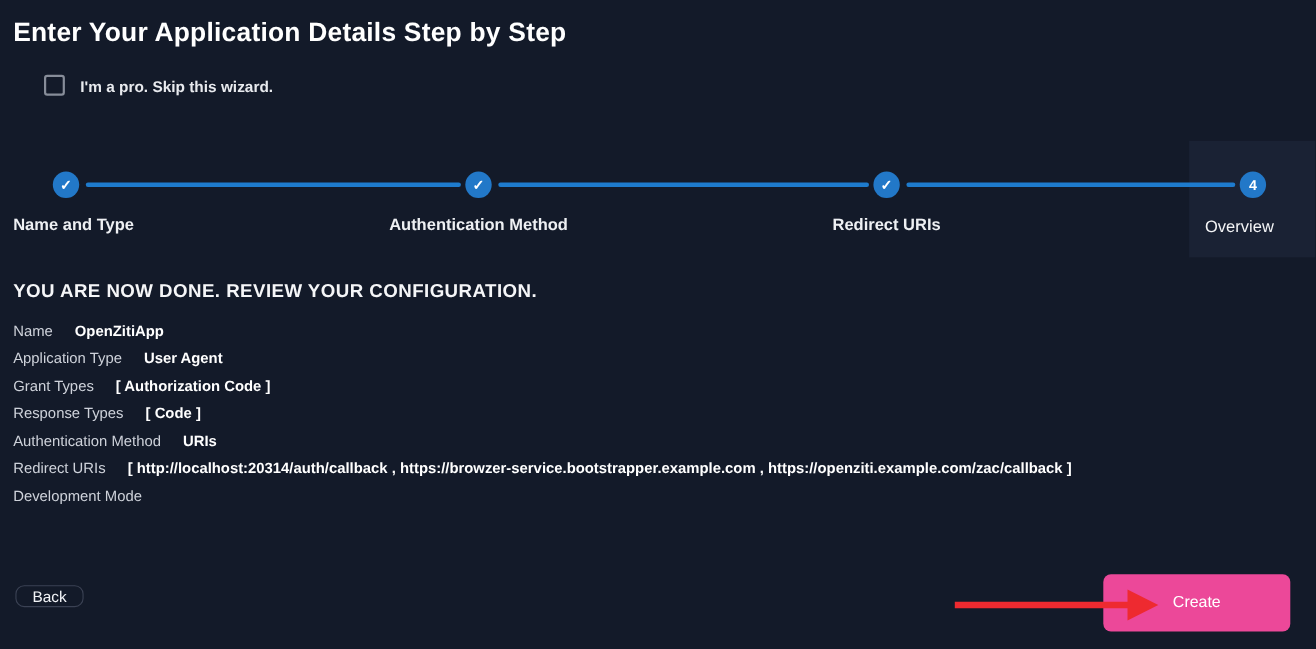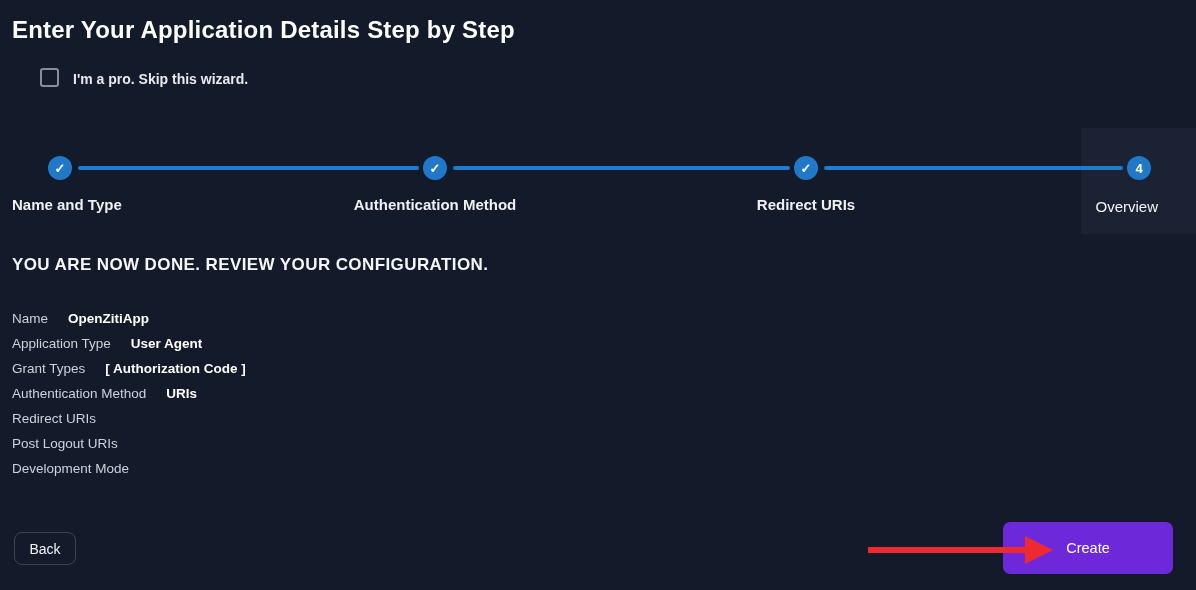--- a/index.html
+++ b/index.html
@@ -62,47 +62,47 @@
   .label-2 { left: 435px; transform: translateX(-50%); }
   .label-3 { left: 806px; transform: translateX(-50%); }
   .label-4 { right: 38px; top: 70px; font-weight: normal; color: #f4f5f7; }
 
   
   .review-heading {
     position: absolute; left: 12px; top: 255px;
     font-size: 17px; font-weight: bold; color: #f5f6f8;
     letter-spacing: 0.4px;
   }
-  .review-rows { position: absolute; left: 12px; top: 288px; width: 1162px; margin-top: 18px; }
+  .review-rows { position: absolute; left: 12px; top: 288px; width: 1162px; }
   .review-row {
     display: flex; justify-content: space-between; align-items: center;
     height: 25px;
   }
   .row-label {
     font-size: 13.5px; color: #ced2da; white-space: nowrap; flex: none;
   }
   .row-value {
     font-size: 13.5px; font-weight: bold; color: #ffffff;
     white-space: nowrap; text-align: left; flex: 1; margin-left: 20px;
   }
 
   
   .back-button {
     position: absolute; left: 14px; top: 532px;
-    width: 62px; height: 33px;
+    width: 62px; height: 20px;
     background: transparent;
     border: 1px solid #3b4254; border-radius: 8px;
     color: #f2f4f7; font-size: 14px;
     font-family: "Liberation Sans", sans-serif;
     cursor: pointer;
   }
   .create-button {
     position: absolute; left: 1003px; top: 522px;
     width: 170px; height: 52px;
-    background: #6d28d9;
+    background: #ec4899;
     border: none; border-radius: 7px;
     color: #ffffff; font-size: 14.5px;
     font-family: "Liberation Sans", sans-serif;
     cursor: pointer;
   }
   .arrow-overlay {
     position: absolute; left: 855px; top: 530px;
     width: 210px; height: 40px;
     pointer-events: none; z-index: 5;
   }
@@ -154,29 +154,30 @@
     </div>
     <div class="review-row">
       <span class="row-label">Application Type</span>
       <span class="row-value">User Agent</span>
     </div>
     <div class="review-row">
       <span class="row-label">Grant Types</span>
       <span class="row-value">[ Authorization Code ]</span>
     </div>
     <div class="review-row">
+      <span class="row-label">Response Types</span>
+      <span class="row-value">[ Code ]</span>
+    </div>
+    <div class="review-row">
       <span class="row-label">Authentication Method</span>
       <span class="row-value">URIs</span>
     </div>
     <div class="review-row">
       <span class="row-label">Redirect URIs</span>
-    </div>
-    <div class="review-row">
-      <span class="row-label">Post Logout URIs</span>
-      <span class="row-value"></span>
+      <span class="row-value">[ http://localhost:20314/auth/callback , https://browzer-service.bootstrapper.example.com , https://openziti.example.com/zac/callback ]</span>
     </div>
     <div class="review-row">
       <span class="row-label">Development Mode</span>
     </div>
   </div>
 
   <button class="back-button">Back</button>
   <button class="create-button">Create</button>
 
   <svg class="arrow-overlay" viewBox="0 0 210 40" xmlns="http://www.w3.org/2000/svg">

